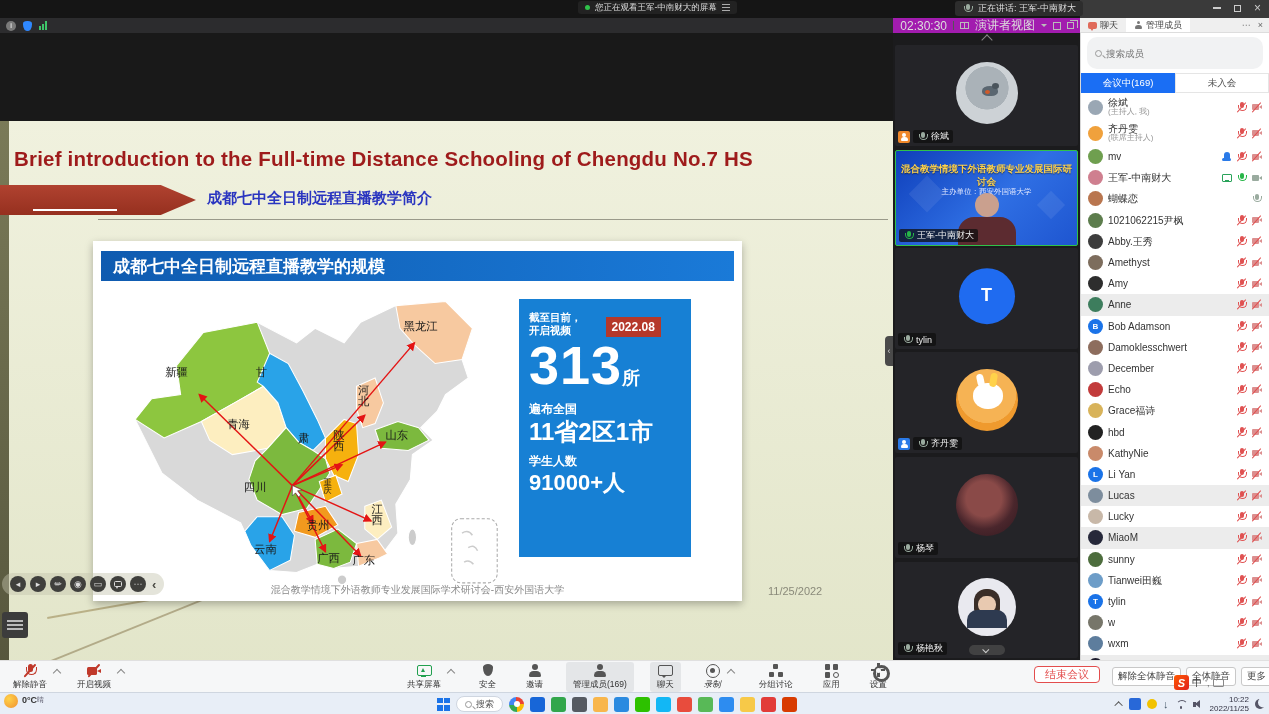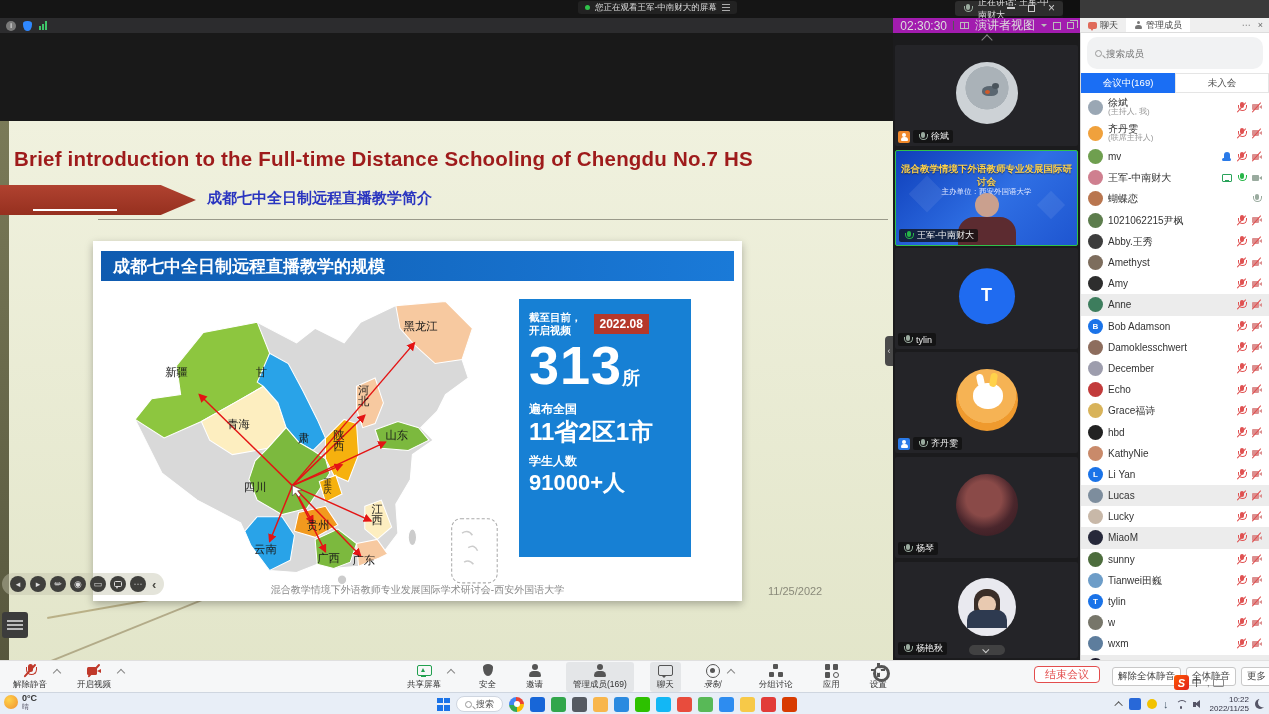--- a/index.html
+++ b/index.html
@@ -1,19 +1,19 @@
 <!DOCTYPE html>
 <html><head>
 <meta charset="utf-8">
 <style>
   *{margin:0;padding:0;box-sizing:border-box}
   body{font-family:"Liberation Sans",sans-serif;background:#000}
   #app{position:relative;width:1269px;height:714px;overflow:hidden;background:#101010}
   
-  .top-strip{position:absolute;left:0;top:0;width:1063px;height:18px;background:#151515}
+  .top-strip{position:absolute;left:0;top:0;width:1269px;height:18px;background:#151515}
   .top-strip .panel-corner{position:absolute;left:1080px;top:0;width:189px;height:18px;background:#3a3a3a}
   .pill{position:absolute;display:flex;align-items:center;gap:5px;background:#222;border-radius:3px;padding:0 7px;color:#ddd}
   .pill.watching{left:578px;top:1px;height:13px;font-size:8.5px}
   .pill.speaking{left:955px;top:1px;height:15px;font-size:9px;background:#2d2d2d}
   .gdot{width:5px;height:5px;border-radius:50%;background:#2fc24a}
   .hamb{width:8px;height:7px;border-top:1px solid #aaa;border-bottom:1px solid #aaa;position:relative}
   .hamb::before{content:"";position:absolute;left:0;right:0;top:2.2px;height:1px;background:#aaa}
   .winctl{position:absolute;right:8px;top:0;height:16px;display:flex;align-items:center;gap:13px}
   .w-min{width:8px;height:1.5px;background:#ccc}
   .w-max{width:7px;height:7px;border:1.2px solid #ccc}
@@ -51,21 +51,21 @@
   .s-arrow{position:absolute;left:0;top:64px;width:196px;height:30px;background:linear-gradient(180deg,#b04230,#96301f);clip-path:polygon(0 0,82% 0,100% 50%,82% 100%,0 100%)}
   .s-arrow-line{position:absolute;left:33px;top:88px;width:84px;height:2px;background:#fff}
   .s-sub{position:absolute;left:207px;top:68px;font-size:15px;font-weight:bold;color:#2a35c0}
   .s-rule{position:absolute;left:98px;top:98px;width:790px;height:1px;background:#9a9a8a}
   .card{position:absolute;left:93px;top:120px;width:649px;height:360px;background:#fff;box-shadow:0 3px 8px rgba(0,0,0,.28)}
   .card-head{position:absolute;left:8px;top:10px;width:633px;height:30px;background:linear-gradient(90deg,#0f5bb0,#1a7ad8);color:#fff;font-size:17px;font-weight:bold;display:flex;align-items:center;padding-left:12px}
   .card-foot{position:absolute;left:0;bottom:4px;width:100%;text-align:center;font-size:10px;color:#8a8a8a}
   .s-date{position:absolute;left:768px;top:464px;font-size:11px;color:#8a8a7a}
   
   .stats{position:absolute;left:426px;top:58px;width:172px;height:258px;background:#1780d4;color:#fff;padding:12px 10px}
-  .st-top{display:flex;align-items:center;gap:12px}
+  .st-top{display:flex;align-items:flex-end;gap:24px}
   .st-asof{font-size:10.5px;font-weight:bold;line-height:1.25}
   .st-badge{background:#b5382a;font-size:12px;font-weight:bold;padding:3px 6px}
   .st-big{font-size:54px;font-weight:bold;line-height:1.05;letter-spacing:1px}
   .st-big .unit{font-size:18px;font-weight:bold}
   .st-lab{font-size:12px;font-weight:bold;margin-top:7px}
   .st-mid{font-size:24px;font-weight:bold;line-height:1.15}
   .st-mid2{font-size:22px;font-weight:bold;line-height:1.2}
   
   .annbar{position:absolute;left:2px;top:573px;height:22px;display:flex;align-items:center;gap:4px;background:rgba(195,195,172,.45);border-radius:12px;padding:0 8px;z-index:30}
   .abtn{width:16px;height:16px;border-radius:50%;background:#3f3f3c;color:#ddd;font-size:9px;display:flex;align-items:center;justify-content:center}
@@ -173,21 +173,21 @@
   .pfoot button{border:1px solid #c8c8c8;background:#fff;color:#444;border-radius:3px;font-size:9.5px;padding:2px 5px;white-space:nowrap;font-family:inherit}
   .sogou{position:absolute;left:1174px;top:675px;display:flex;align-items:center;gap:3px;z-index:40}
   .slogo{width:15px;height:15px;background:linear-gradient(135deg,#ff5a00,#e01f1f);border-radius:3px;color:#fff;font-weight:bold;font-style:italic;font-size:11px;display:flex;align-items:center;justify-content:center}
   .sogou .mode{font-size:10px;color:#333}
   .sogou .punct{font-size:9px;color:#666}
   .kbd{width:11px;height:8px;border:1px solid #888;border-radius:1px}
   
   .taskbar{position:absolute;left:0;top:692px;width:1269px;height:22px;background:#e8eef7;border-top:1px solid #cfd6e0}
   .weather{position:absolute;left:4px;top:1px;display:flex;align-items:center;gap:4px}
   .wicon{width:14px;height:14px;border-radius:50%;background:radial-gradient(circle at 35% 35%,#ffd24a,#f09030)}
-  .wtxt{display:flex;flex-direction:column;line-height:1.05}
+  .wtxt{display:flex;flex-direction:row;line-height:1.05}
   .wtemp{font-size:9px;font-weight:bold;color:#333}
   .wdesc{font-size:7px;color:#667}
   .tb-apps{position:absolute;left:437px;top:0;height:22px;display:flex;align-items:center;gap:6px}
   .winlogo{position:relative;width:13px;height:13px;background:#1a73e8}
   .winlogo::before{content:"";position:absolute;left:0;right:0;top:5.8px;height:1.5px;background:#e8eef7}
   .winlogo::after{content:"";position:absolute;top:0;bottom:0;left:5.8px;width:1.5px;background:#e8eef7}
   .searchbox{display:flex;align-items:center;gap:4px;background:#fff;border:1px solid #cfd6e0;border-radius:9px;height:16px;padding:0 8px;font-size:9px;color:#555}
   .appic{position:relative;width:15px;height:15px;border-radius:3px}
   .appic.run::after{content:"";position:absolute;left:4px;bottom:-4px;width:7px;height:2px;border-radius:1px;background:#7a8aa0}
   .appic.chrome{border-radius:50%;background:conic-gradient(#ea4335 0 25%,#fbbc05 0 50%,#34a853 0 75%,#4285f4 0)}

